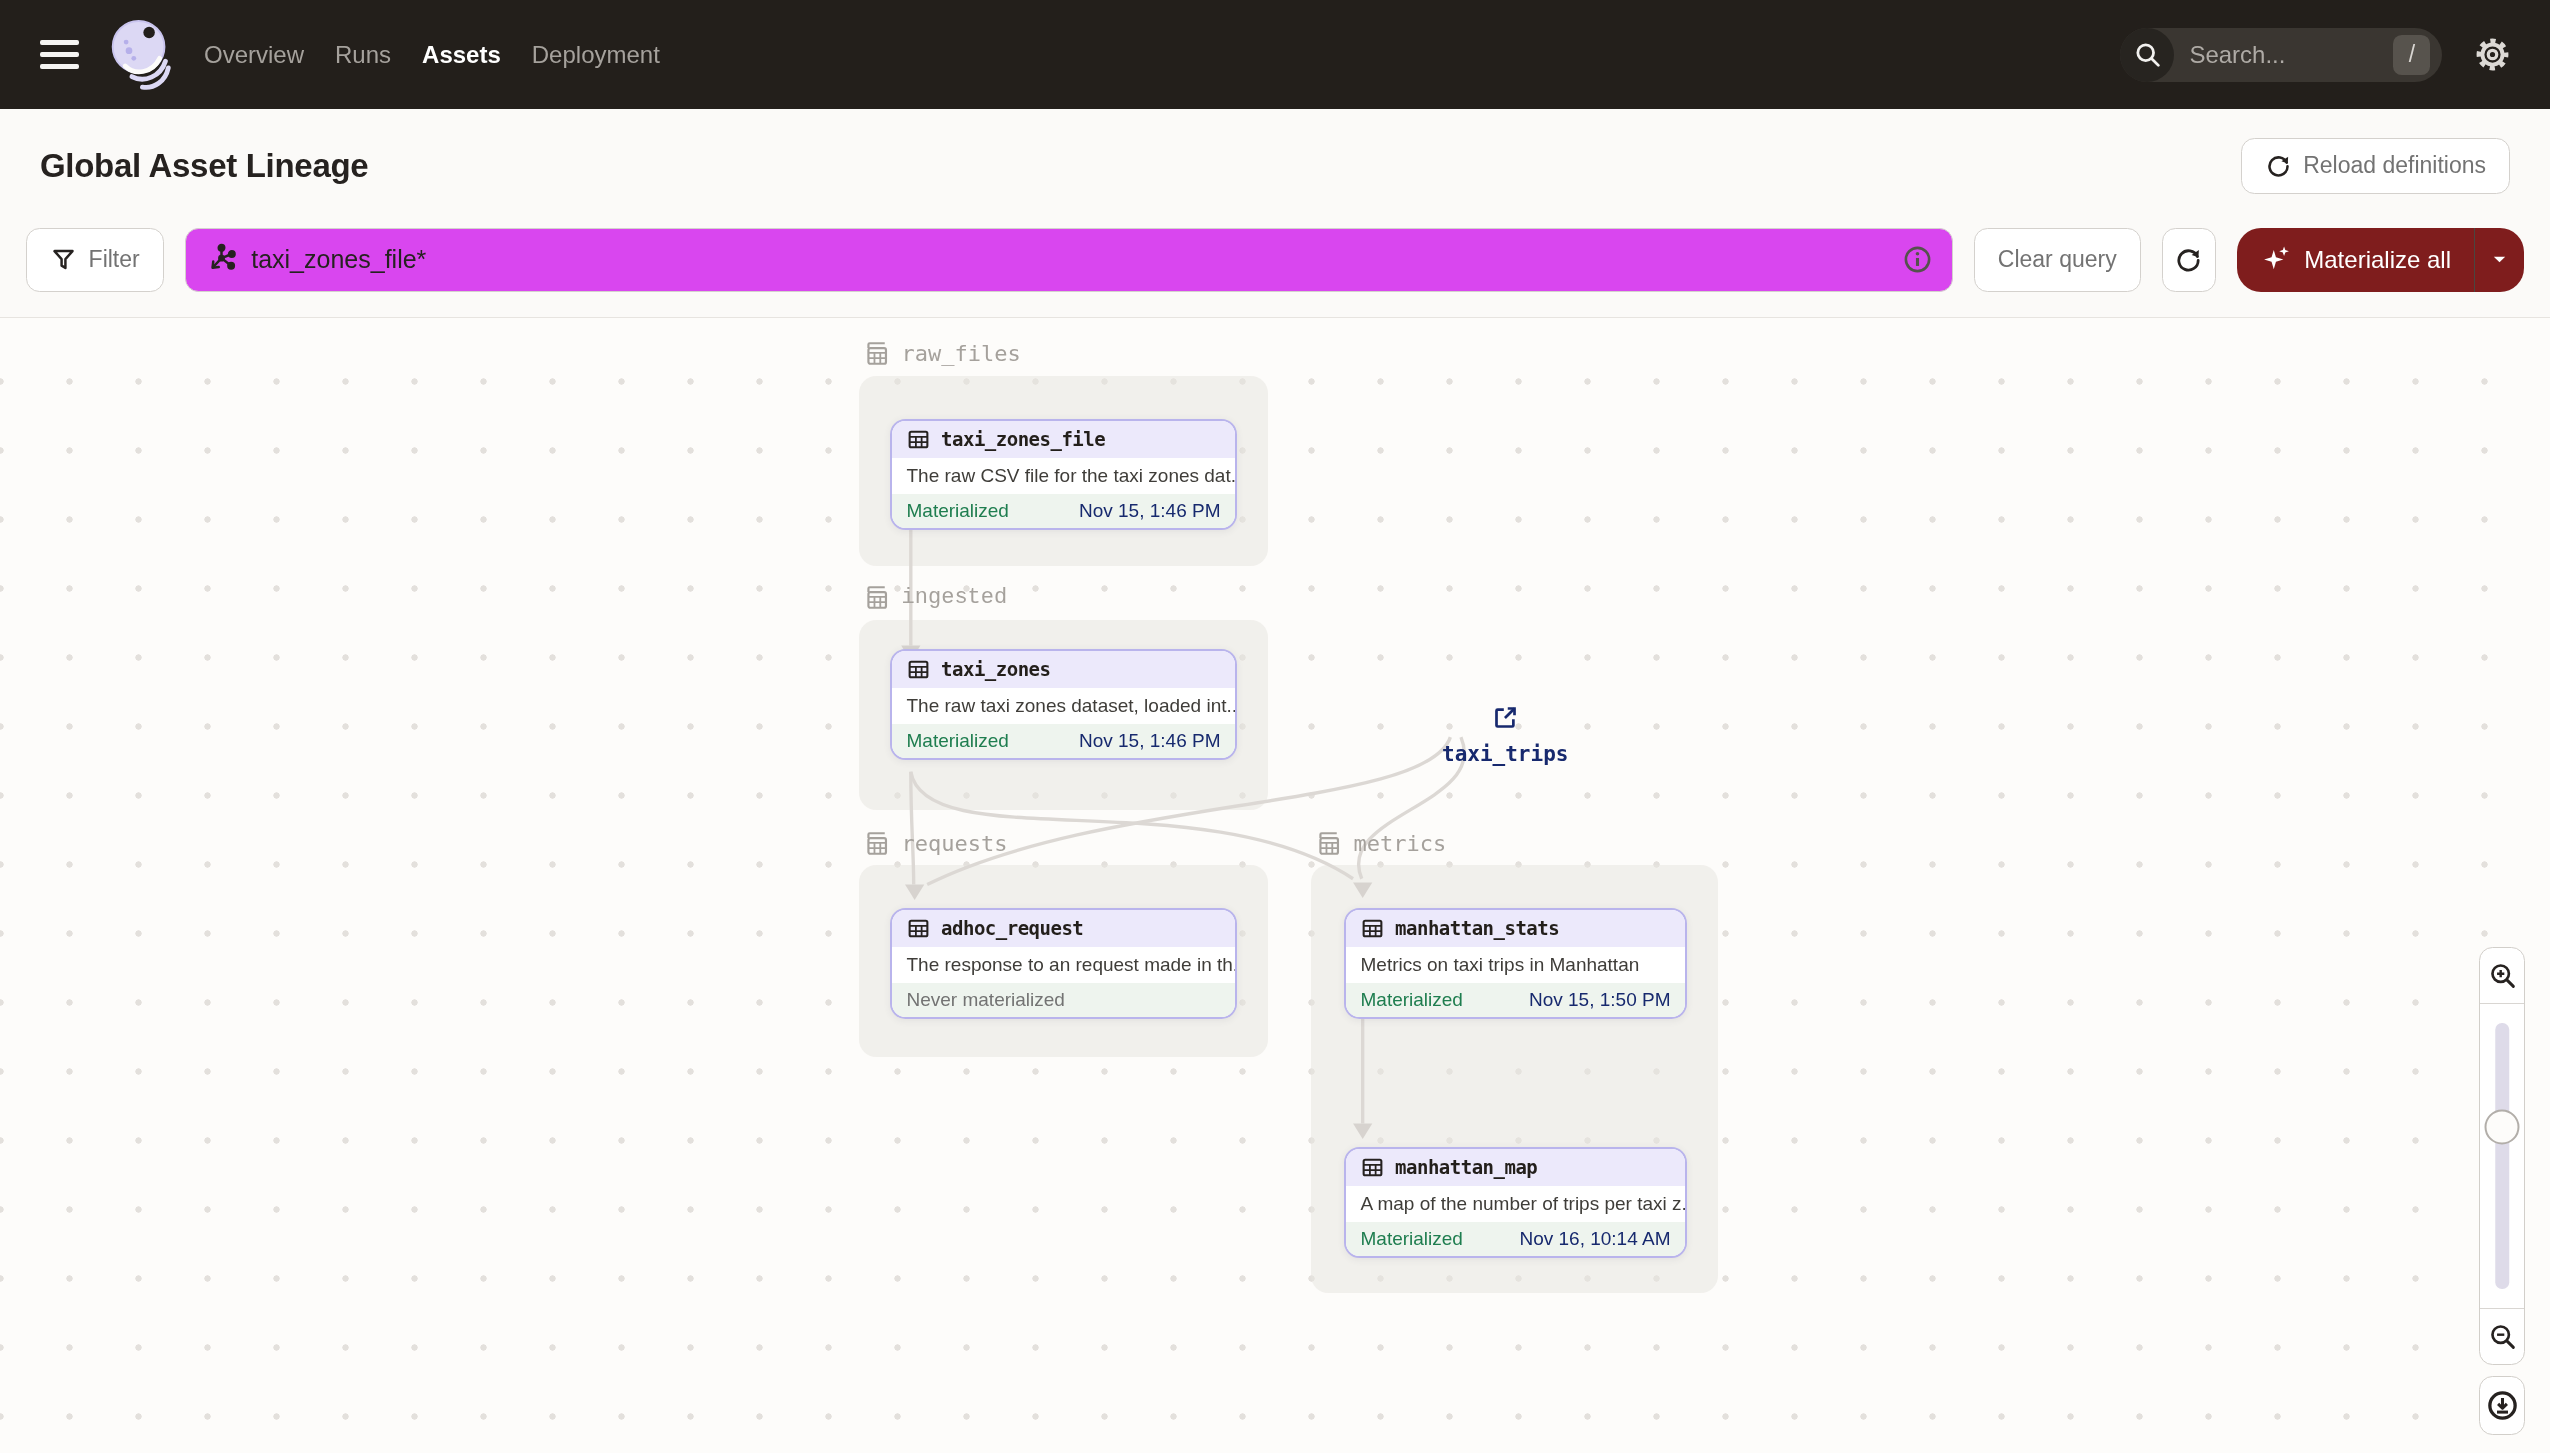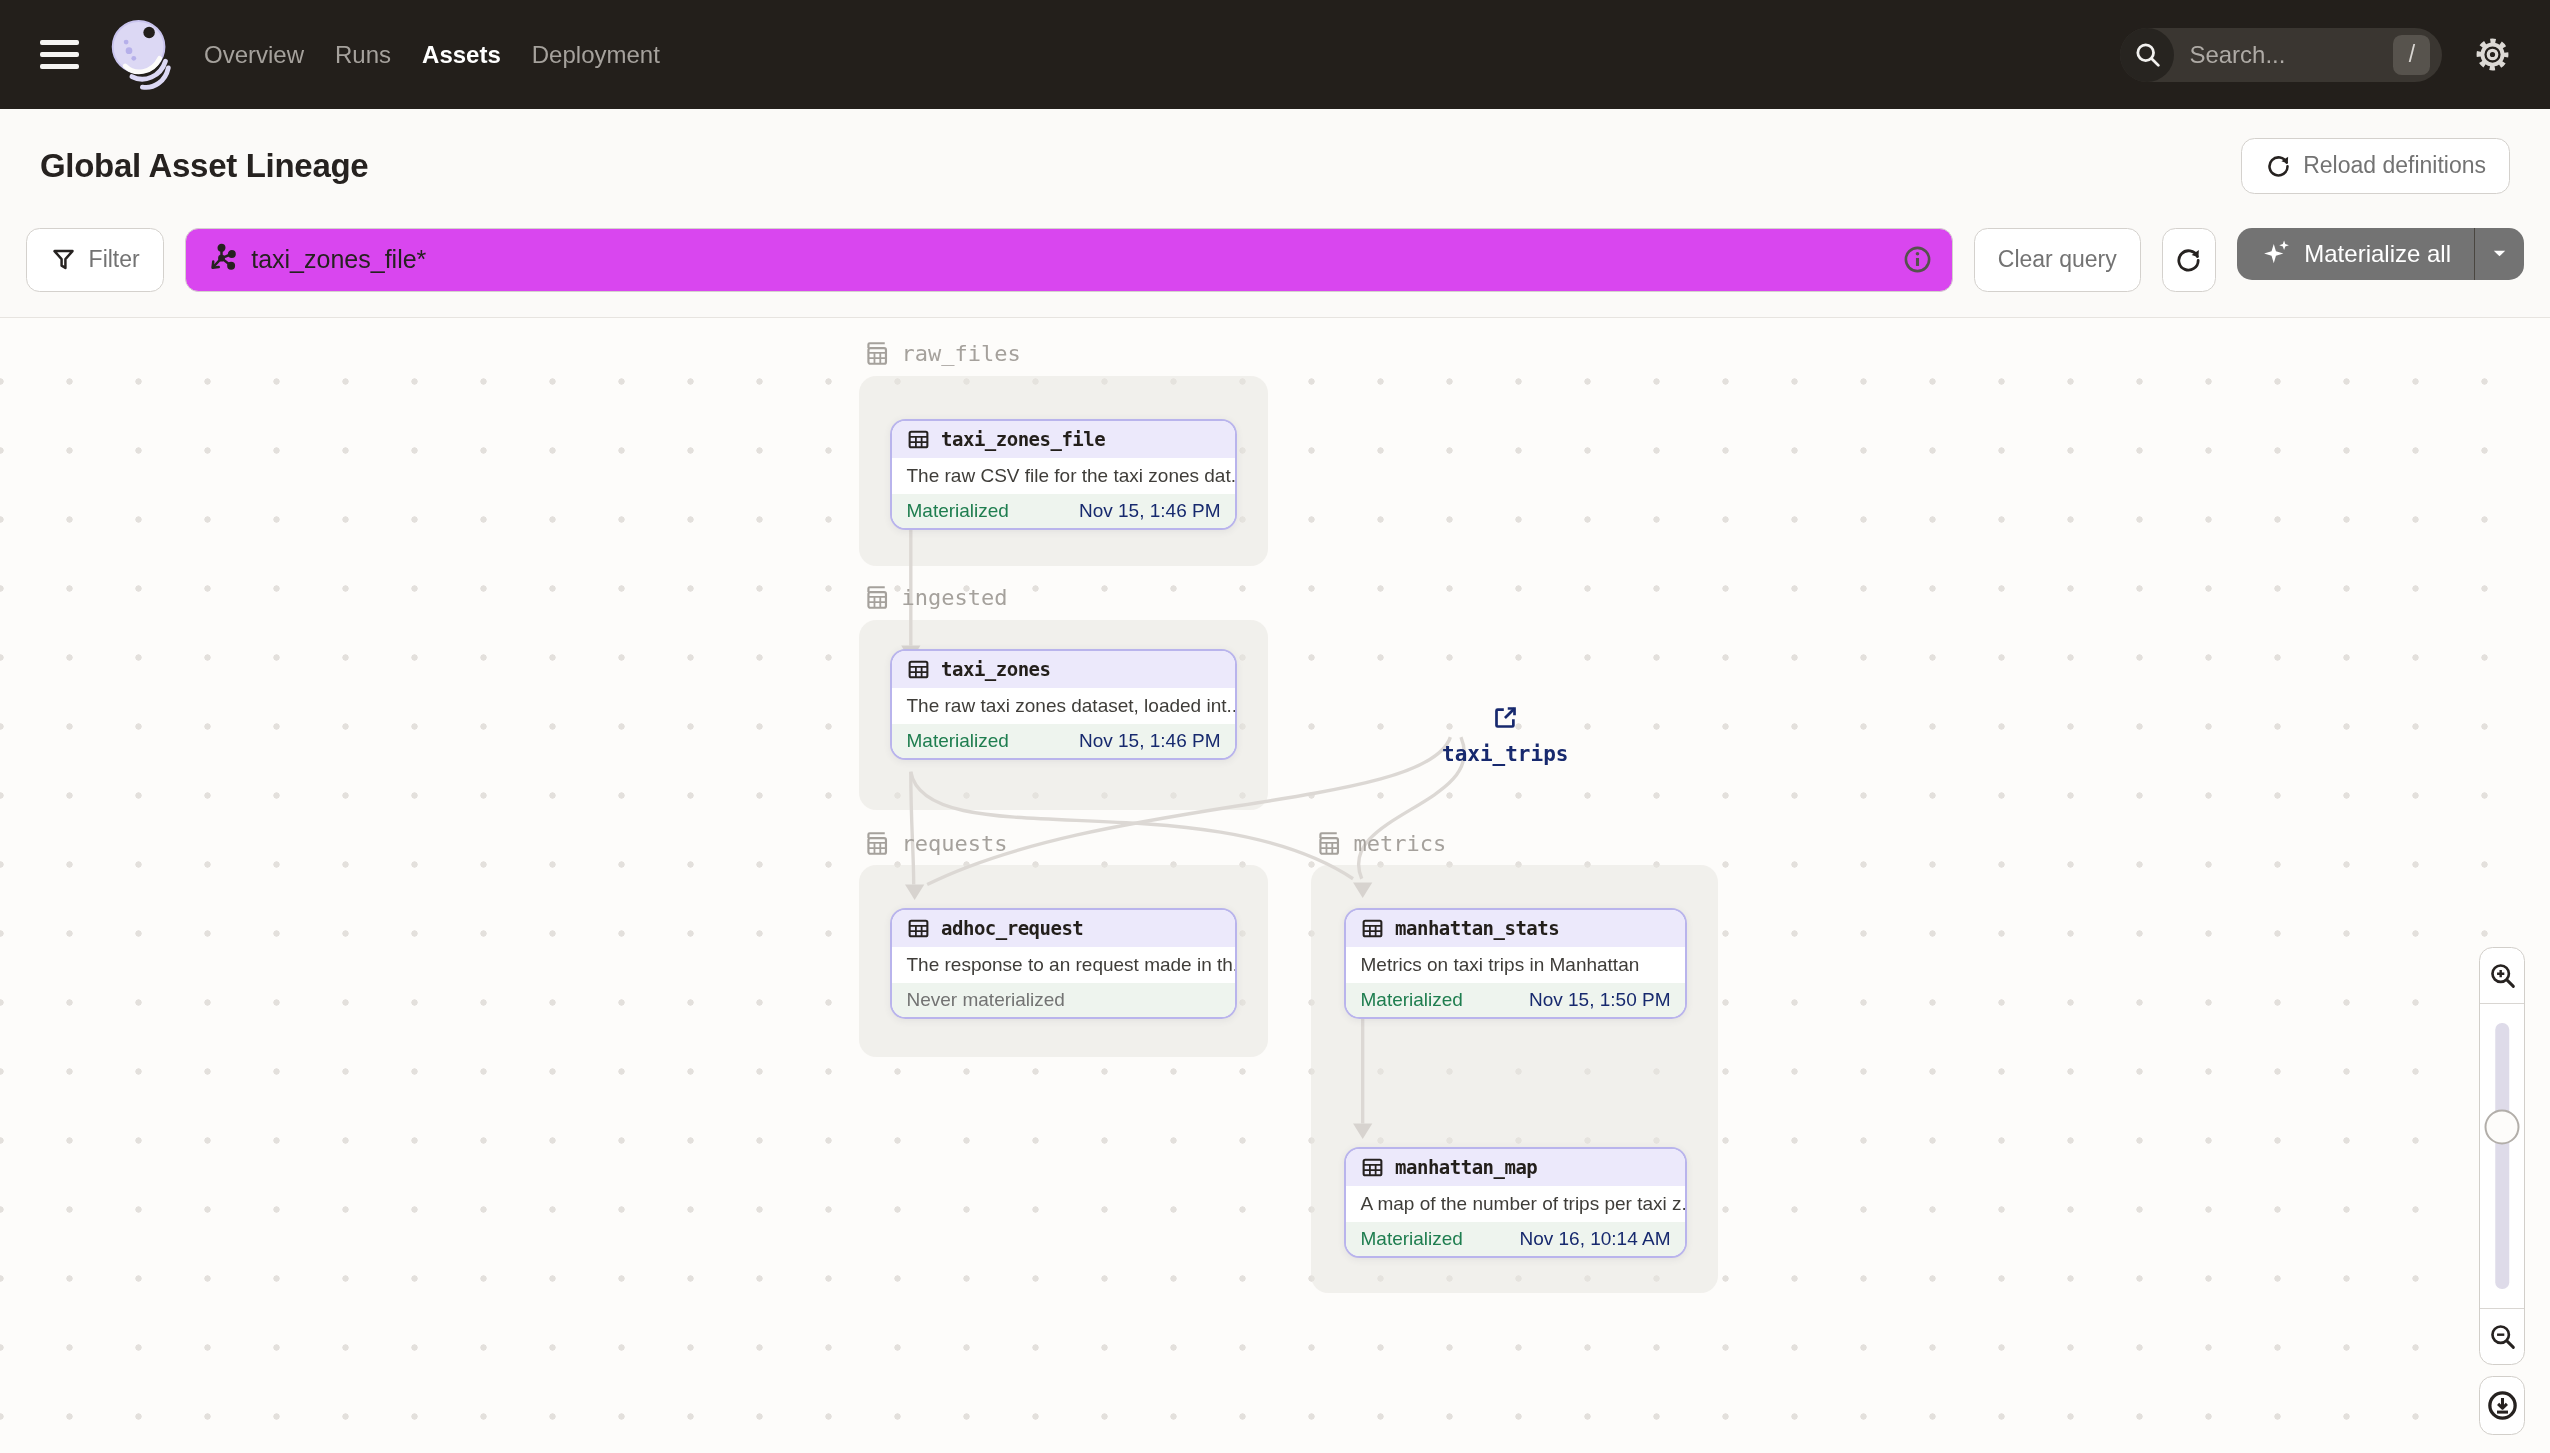--- a/index.html
+++ b/index.html
@@ -37,22 +37,22 @@
   .btn { background:#fff; border:1.4px solid #d4d1cd; border-radius:13.5px;
     height:56px; display:inline-flex; align-items:center; gap:11.6px; padding:0 23px;
     font-size:23px; color:#737373; cursor:pointer; white-space:nowrap; }
   .toolbar-row { display:flex; align-items:flex-start; gap:21px; padding:5.8px 26px 25px 26px; }
   .btn.tall { height:64px; }
   .queryinput { flex:1; height:64px; background:#d946ef; border:1.4px solid #d4d1cd;
     border-radius:13.5px; display:flex; align-items:center; padding:16px 19px; gap:13.5px;
     cursor:text; }
   .queryinput .qtext { font-size:25px; color:#262220; flex:1; }
   .iconbtn { width:54px; justify-content:center; padding:0; }
-  .btn-dark { background:#737373; color:#fff; border:none; border-radius:15px;
-    height:52px; display:inline-flex; align-items:stretch; cursor:pointer; }
+  .btn-dark { background:#7f1d1d; color:#fff; border:none; border-radius:24px;
+    height:64px; display:inline-flex; align-items:stretch; cursor:pointer; }
   .btn-dark .main { display:flex; align-items:center; gap:11.6px; padding:0 23px;
     font-size:24px; }
   .btn-dark .caret { width:50px; display:flex; align-items:center;
     justify-content:center; border-left:1px solid #4a4640; }
 
   
   .canvas { position:relative; flex:1; background-color:#fdfcfa;
     background-image:radial-gradient(circle, #e3e0dc 2.9px, transparent 3.4px);
     background-size:69px 69px; background-position:35px 29px; overflow:hidden; }
   .groupbox { position:absolute; background:rgba(232,229,224,0.55); border-radius:17.3px; }
@@ -238,21 +238,21 @@
     </svg>
 
     <div class="group-label" style="left:863px; top:21px;">
       <svg width="29" height="29" viewBox="0 0 24 24">
         <path d="M4.5 7.5 V4.5 a1 1 0 0 1 1 -1 H18" fill="none" stroke="#a5a19c" stroke-width="1.8"></path>
         <rect x="4.5" y="7.5" width="14.5" height="13" rx="1.5" fill="none" stroke="#a5a19c" stroke-width="1.8"></rect>
         <path d="M4.5 11.5 H19 M4.5 15.8 H19 M9.5 11.5 V20.5 M14.3 11.5 V20.5" stroke="#a5a19c" stroke-width="1.5"></path>
       </svg>
       <span>raw_files</span>
     </div>
-    <div class="group-label" style="left:863px; top:265px;">
+    <div class="group-label" style="left:863px; top:265px;font-family:Liberation Mono, monospace;">
       <svg width="29" height="29" viewBox="0 0 24 24">
         <path d="M4.5 7.5 V4.5 a1 1 0 0 1 1 -1 H18" fill="none" stroke="#a5a19c" stroke-width="1.8"></path>
         <rect x="4.5" y="7.5" width="14.5" height="13" rx="1.5" fill="none" stroke="#a5a19c" stroke-width="1.8"></rect>
         <path d="M4.5 11.5 H19 M4.5 15.8 H19 M9.5 11.5 V20.5 M14.3 11.5 V20.5" stroke="#a5a19c" stroke-width="1.5"></path>
       </svg>
       <span>ingested</span>
     </div>
     <div class="group-label" style="left:863px; top:511px;">
       <svg width="29" height="29" viewBox="0 0 24 24">
         <path d="M4.5 7.5 V4.5 a1 1 0 0 1 1 -1 H18" fill="none" stroke="#a5a19c" stroke-width="1.8"></path>

